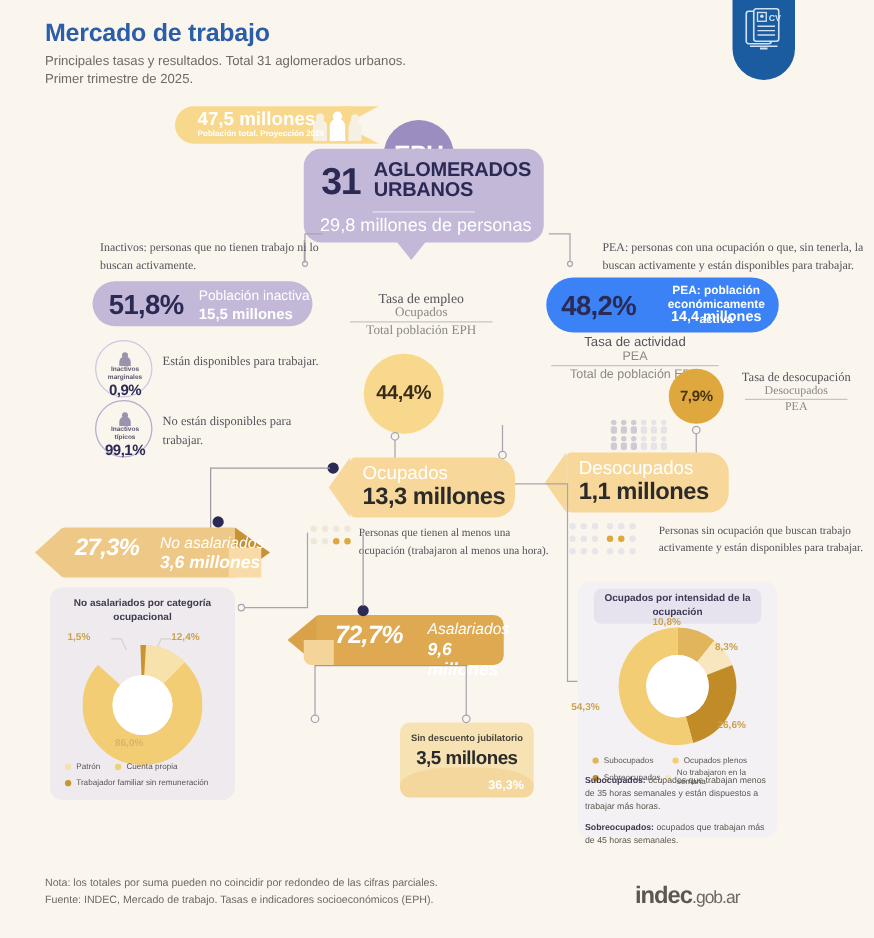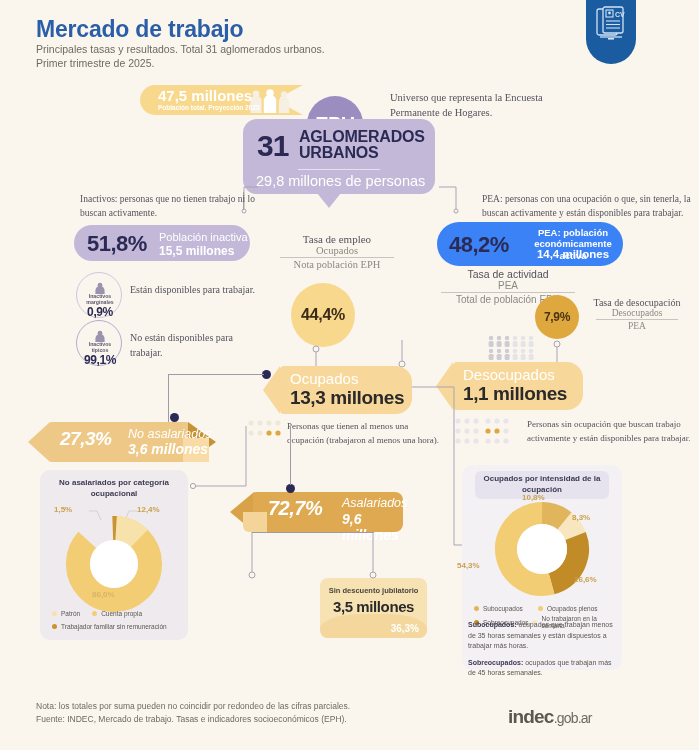--- a/index.html
+++ b/index.html
@@ -8,21 +8,21 @@
     background: #faf6ee;
     font-family: "Liberation Sans", sans-serif;
     position: relative;
     overflow: hidden;
   }
   .page { position: relative; width: 699px; height: 750px; }
 
   
   #header-title {
     position: absolute; left: 36px; top: 16px;
-    font-size: 23px; font-weight: bold; color: #2b5ea8;
+    font-size: 20px; font-weight: bold; color: #2b5ea8;
     letter-spacing: -0.2px;
   }
   #header-sub {
     position: absolute; left: 36px; top: 42px;
     font-size: 10.5px; color: #6e6a62; line-height: 1.35;
     width: 380px;
   }
   #logo-badge {
     position: absolute; left: 586px; top: -14px;
     width: 50px; height: 78px;
@@ -348,21 +348,20 @@
         </g>
       </svg>
     </div>
     <div id="ribbon-big">47,5 millones</div>
     <div id="ribbon-small">Población total. Proyección 2025</div>
   </div>
 
   <div id="eph-circle">
     <span>EPH</span>
   </div>
-  <div id="eph-note">Universo que representa la Encuesta Permanente de Hogares.</div>
 
   <div id="card-aglomerados">
     <div id="agl-num">31</div>
     <div id="agl-lab" style="white-space:pre-line;">AGLOMERADOS
 URBANOS</div>
     <div id="agl-rule"></div>
     <div id="agl-sub">29,8 millones de personas</div>
     <div class="tail"></div>
   </div>
 
@@ -413,21 +412,21 @@
     <div class="t1" style="white-space:pre-line;">Inactivos
 típicos</div>
     <div class="pc">99,1%</div>
   </div>
   <div class="mini-txt" id="mini-txt-2">No están disponibles para trabajar.</div>
 
   <div id="tasa-empleo">
     <div class="t">Tasa de empleo</div>
     <div class="n">Ocupados</div>
     <div class="bar"></div>
-    <div class="d">Nota población EPH</div>
+    <div class="d">Total población EPH</div>
   </div>
   <div id="circle-444">
     <span>44,4%</span>
   </div>
 
   <div id="pill-pea">
     <div id="pea-pct">48,2%</div>
     <div id="pea-l1" style="white-space:pre-line;">PEA: población
 económicamente activa</div>
     <div id="pea-l2">14,4 millones</div>

